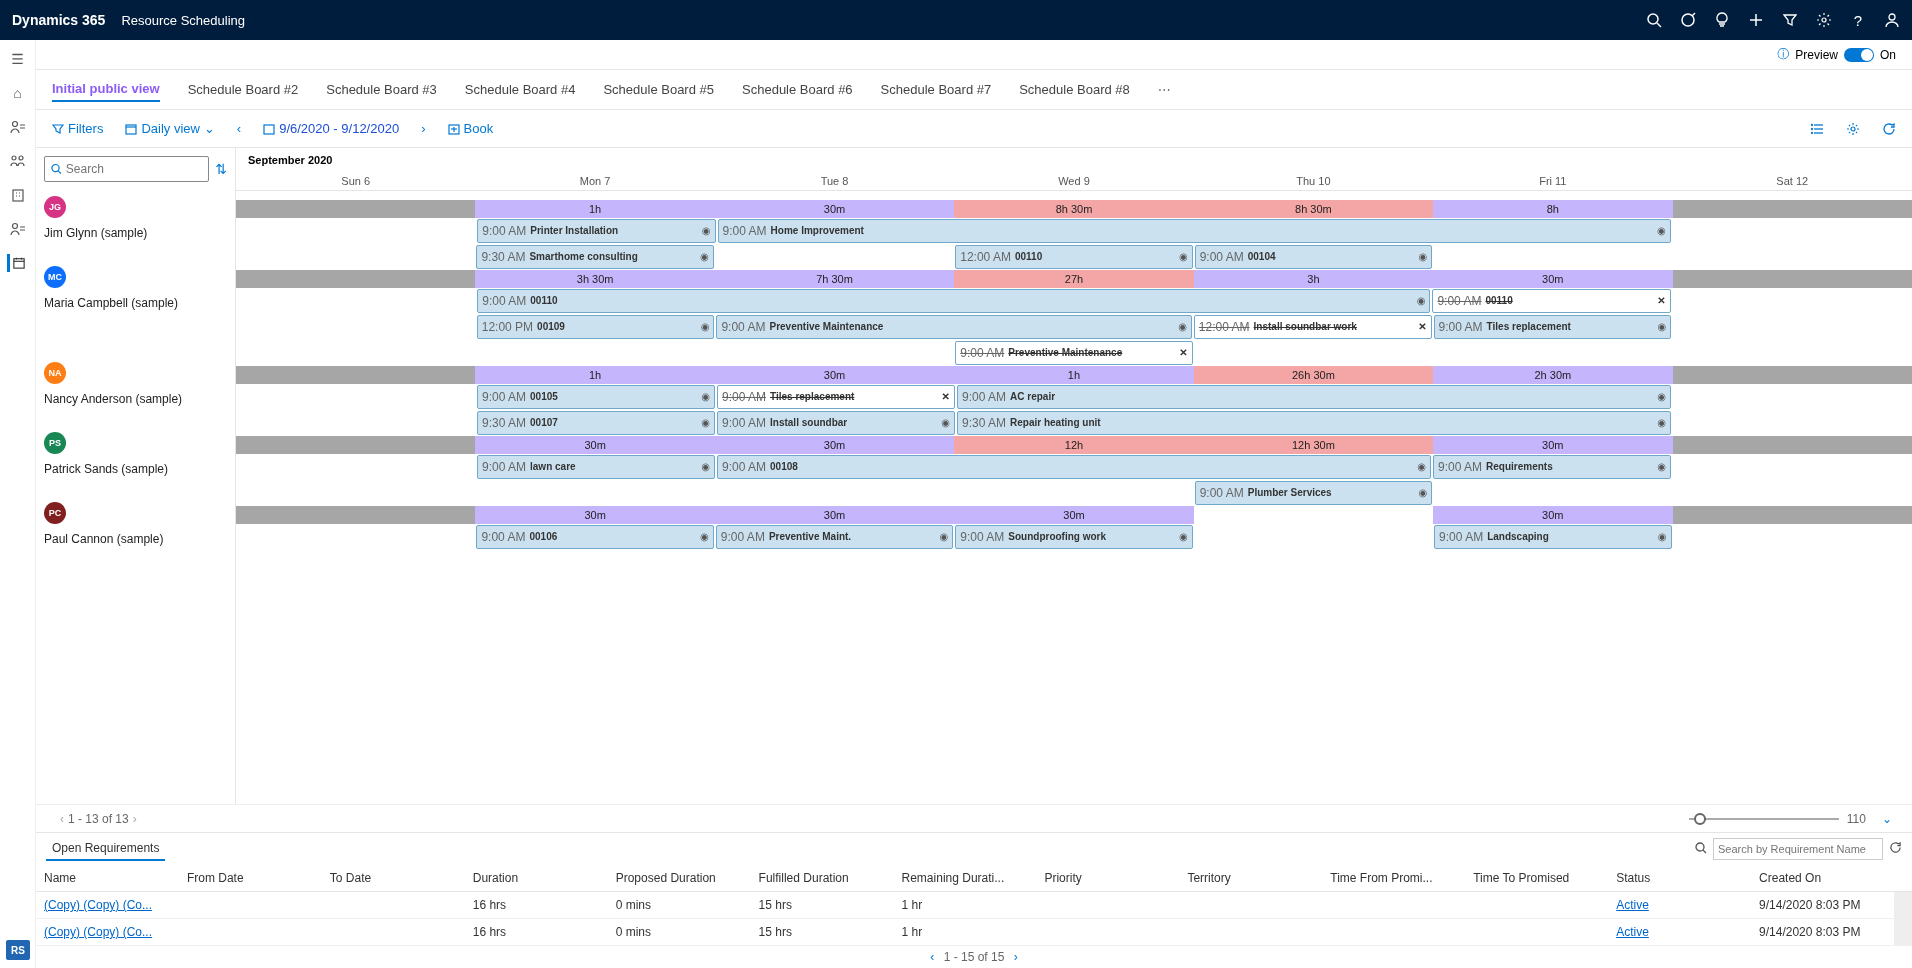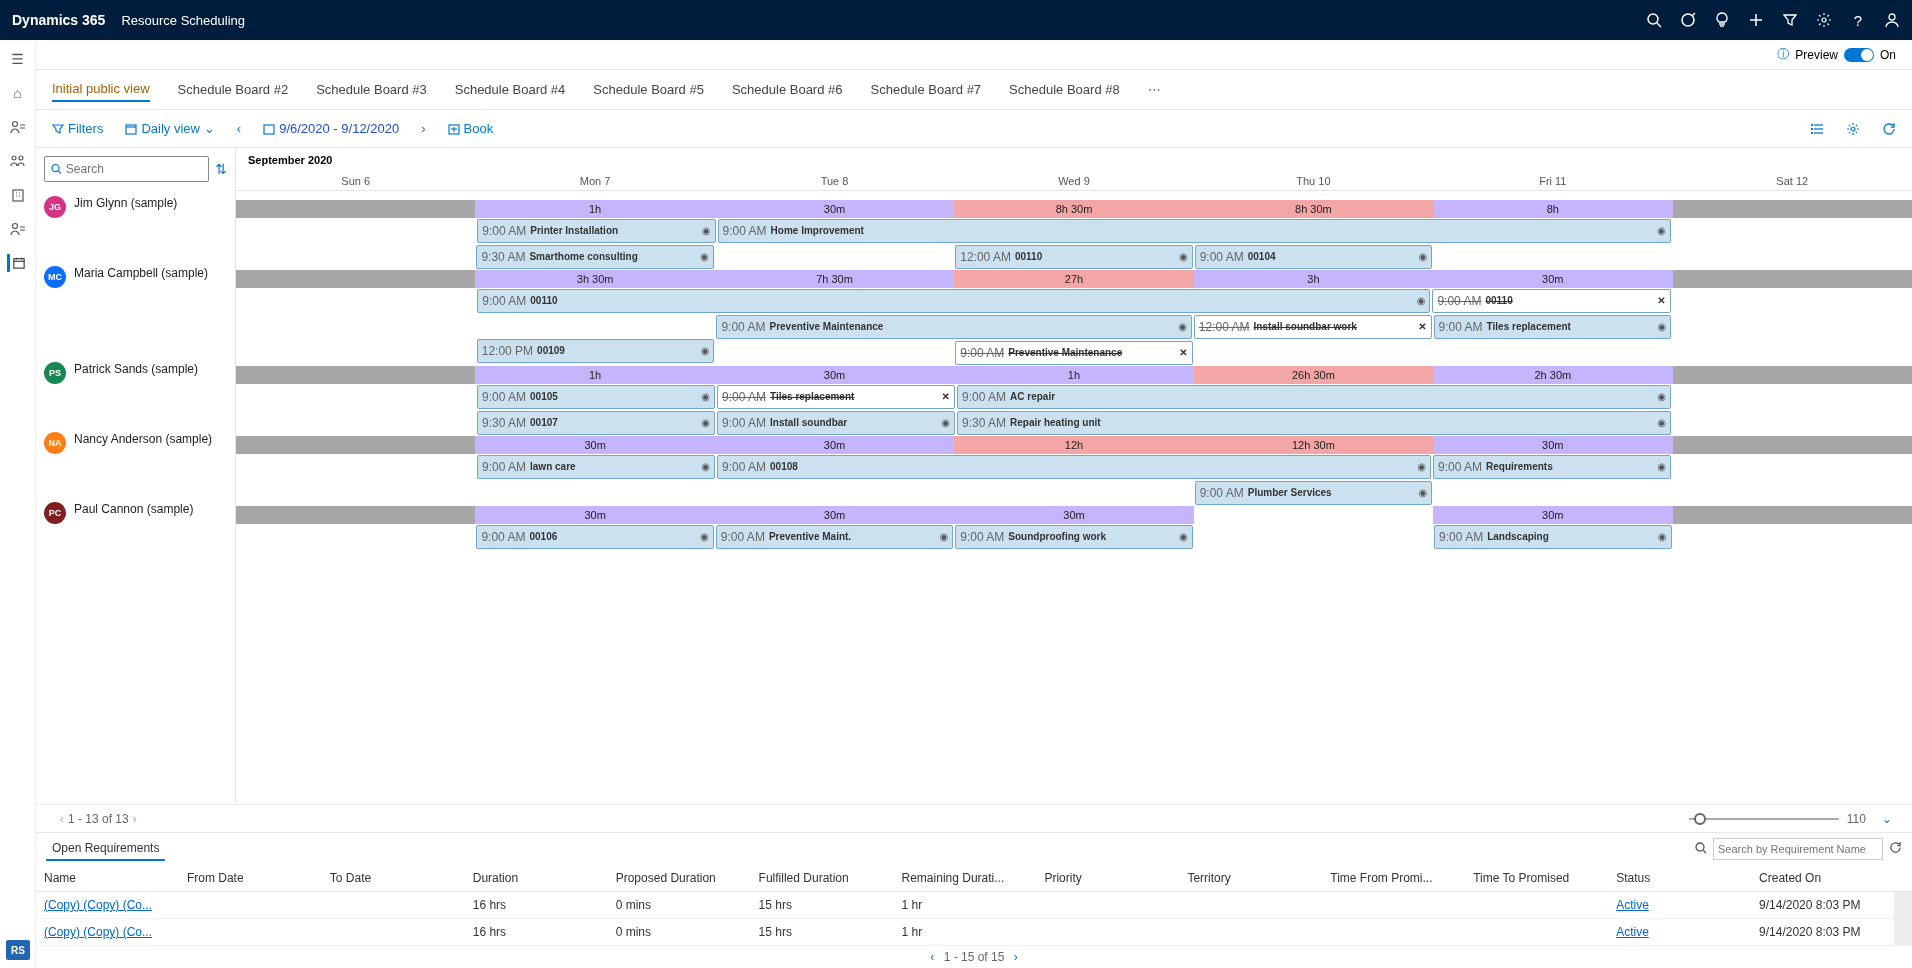--- a/index.html
+++ b/index.html
@@ -23,38 +23,38 @@
 .leftrail .ri { width: 18px; height: 18px; display: flex; align-items: center; justify-content: center; color: #555; cursor: pointer; font-size: 14px; }
 .leftrail .ri.active { border-left: 3px solid #0078d4; margin-left: -3px; padding-left: 3px; }
 .rs-badge { position: absolute; bottom: 8px; left: 6px; width: 24px; height: 20px; background: #2166b3; color: #fff; font-size: 10px; font-weight: 600; display: flex; align-items: center; justify-content: center; border-radius: 2px; }
 
 
 .main { position: absolute; left: 36px; top: 40px; right: 0; bottom: 0; display: flex; flex-direction: column; }
 
 
 .tabs { height: 40px; display: flex; align-items: center; gap: 28px; padding: 0 16px; border-bottom: 1px solid #e5e5e5; overflow: hidden; margin-top: 30px; }
 .tab { font-size: 13px; color: #444; cursor: pointer; padding: 4px 0; white-space: nowrap; }
-.tab.active { color: #a16207; border-bottom: 2px solid #0078d4; font-weight: 400; }
+.tab.active { color: #8b5cf6; border-bottom: 2px solid #0078d4; font-weight: 700; }
 
 
 .toolbar { height: 38px; display: flex; align-items: center; padding: 0 10px; gap: 10px; border-bottom: 1px solid #e5e5e5; color: #0078d4; font-size: 13px; }
 .toolbar .tbtn { display: flex; align-items: center; gap: 4px; cursor: pointer; padding: 2px 6px; }
 .toolbar .sp { flex: 1; }
 .toolbar .date-range { color: #1d4ed8; }
 
 
 .boardwrap { flex: 1; display: flex; overflow: hidden; }
 .resource-panel { width: 200px; border-right: 1px solid #e5e5e5; display: flex; flex-direction: column; }
 .search-row { display: flex; gap: 6px; padding: 8px; align-items: center; }
 .search-box { flex: 1; height: 26px; border: 1px solid #888; border-radius: 2px; display: flex; align-items: center; padding: 0 6px; gap: 4px; }
 .search-box input { border: none; outline: none; width: 100%; font-size: 12px; }
 .sort-icon { color: #0078d4; cursor: pointer; font-size: 14px; }
 
 .resource-list { flex: 1; overflow: hidden; }
-.resource-row-name { display: flex; align-items: center; gap: 8px; padding: 6px 8px; font-size: 12px; color: #222; }
+.resource-row-name { display: flex; align-items: center; gap: 8px; padding: 6px 8px; font-size: 12px; color: #222; flex-direction: column; }
 .avatar { width: 22px; height: 22px; border-radius: 50%; color: #fff; font-size: 9px; display: flex; align-items: center; justify-content: center; font-weight: 600; flex-shrink: 0; }
 
 
 .timeline { flex: 1; display: flex; flex-direction: column; overflow: hidden; }
 .tl-header { height: 52px; position: relative; }
 .tl-month { font-size: 11px; padding: 6px 12px; font-weight: 600; }
 .tl-days { display: flex; border-bottom: 1px solid #e5e5e5; }
 .tl-day { flex: 1; text-align: center; font-size: 11px; color: #555; padding: 3px 0; }
 
 .tl-body { flex: 1; overflow: hidden; font-size: 11px; }
@@ -285,26 +285,26 @@
       <div class="resource-list" id="resource-names">
           <div class="resource-row-name" style="height: 70px; align-items: flex-start;">
             <div class="avatar" style="background:#d63384">JG</div>
             <span>Jim Glynn (sample)</span>
           </div>
           <div class="resource-row-name" style="height: 96px; align-items: flex-start;">
             <div class="avatar" style="background:#0d6efd">MC</div>
             <span>Maria Campbell (sample)</span>
           </div>
           <div class="resource-row-name" style="height: 70px; align-items: flex-start;">
+            <div class="avatar" style="background:#fd7e14">NA</div>
+            <span>Nancy Anderson (sample)</span>
+          </div>
+          <div class="resource-row-name" style="height: 70px; align-items: flex-start;">
             <div class="avatar" style="background:#198754">PS</div>
             <span>Patrick Sands (sample)</span>
-          </div>
-          <div class="resource-row-name" style="height: 70px; align-items: flex-start;">
-            <div class="avatar" style="background:#fd7e14">NA</div>
-            <span>Nancy Anderson (sample)</span>
           </div>
           <div class="resource-row-name" style="height: 44px; align-items: flex-start;">
             <div class="avatar" style="background:#801f1f">PC</div>
             <span>Paul Cannon (sample)</span>
           </div>
         </div>
     </div>
 
     <div class="timeline">
       <div class="tl-header">
@@ -399,21 +399,21 @@
                 <div class="booking cancelled">
                   <span class="tm">9:00 AM</span> 
                   <span class="ttl"><b>00110</b></span>
                   <span class="xbtn">✕</span>
                 </div>
               </div>
               <div class="book-cell" style="flex: 1 1 0%;"></div>
             </div>
             <div class="booking-row">
               <div class="book-cell" style="flex: 1 1 0%;"></div>
-              <div class="book-cell" style="flex: 1 1 0%; margin-top: 24px;">
+              <div class="book-cell" style="flex: 1 1 0%;">
                 <div class="booking">
                   <span class="tm">12:00 PM</span> 
                   <span class="ttl"><b>00109</b></span>
                   <span class="globe">◉</span>
                 </div>
               </div>
               <div class="book-cell" style="flex: 2 1 0%;">
                 <div class="booking">
                   <span class="tm">9:00 AM</span> 
                   <span class="ttl"><b>Preventive Maintenance</b></span>

